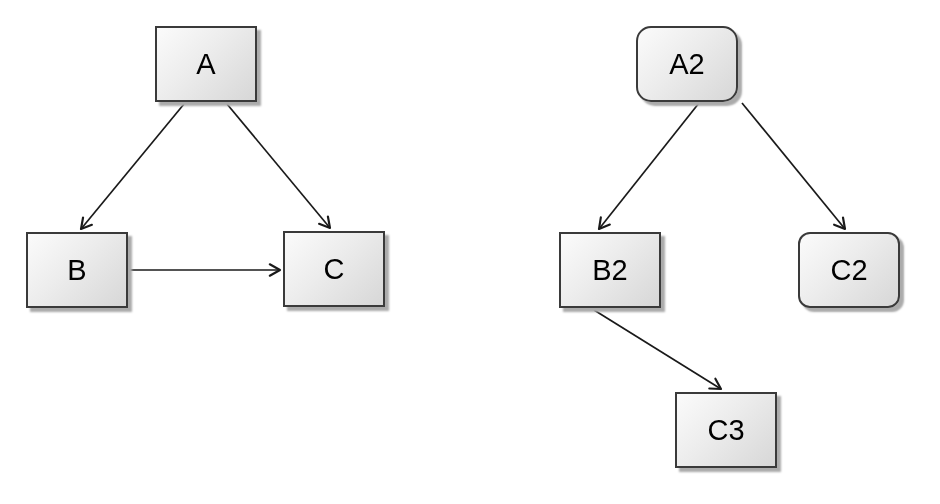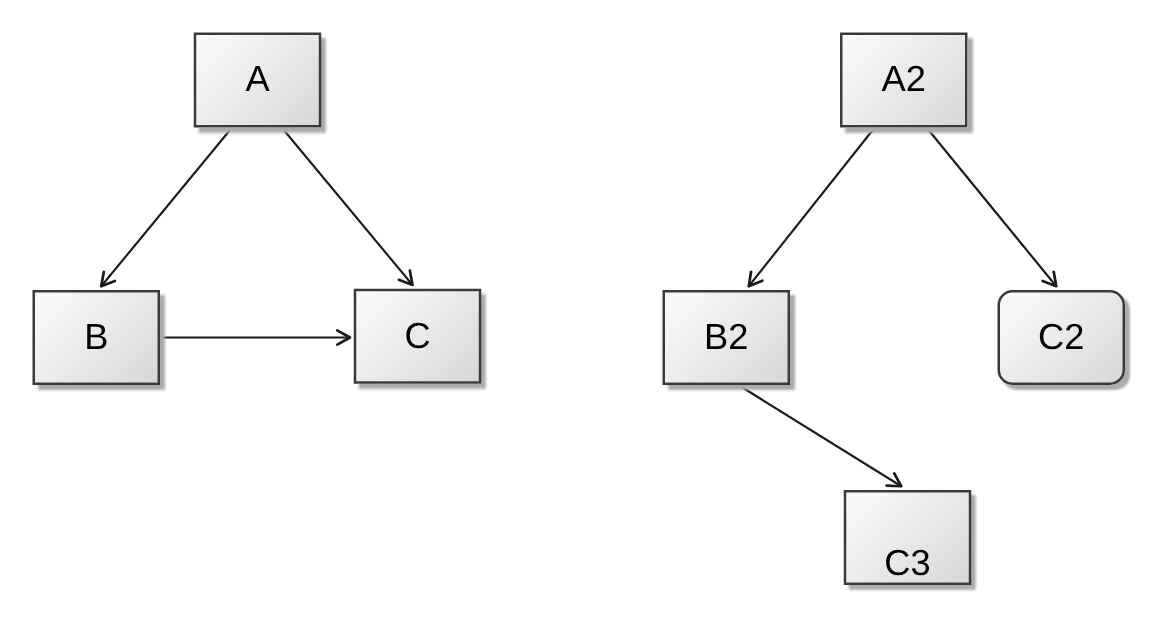--- a/index.html
+++ b/index.html
@@ -37,24 +37,24 @@
   .node-label {
     font-size: 29px;
     color: #000000;
     line-height: 1;
     user-select: none;
   }
   
   #node-A  { left: 155px; top: 26px;  }
   #node-B  { left: 26px;  top: 232px; }
   #node-C  { left: 283px; top: 231px; }
-  #node-A2 { left: 672px; top: 26px;  }
-  #node-B2 { left: 530px; top: 232px; }
+  #node-A2 { left: 636px; top: 26px; border-radius: 15px;  }
+  #node-B2 { left: 559px; top: 232px; }
   #node-C2 { left: 798px; top: 232px; border-radius: 12px; }
-  #node-C3 { left: 675px; top: 392px; align-items: flex-end; }
+  #node-C3 { left: 675px; top: 392px; }
 </style>
 </head>
 <body>
 
 <div id="canvas">
 
   <svg id="edge-layer" viewBox="0 0 940 504" xmlns="http://www.w3.org/2000/svg">
     <defs>
       <marker id="arrowhead" viewBox="0 0 12 12" refX="10" refY="6" markerWidth="9" markerHeight="9" orient="auto-start-reverse">
         <polyline points="2,1.5 10,6 2,10.5" fill="none" stroke="#1a1a1a" stroke-width="1.7" stroke-linecap="round" stroke-linejoin="round"></polyline>

